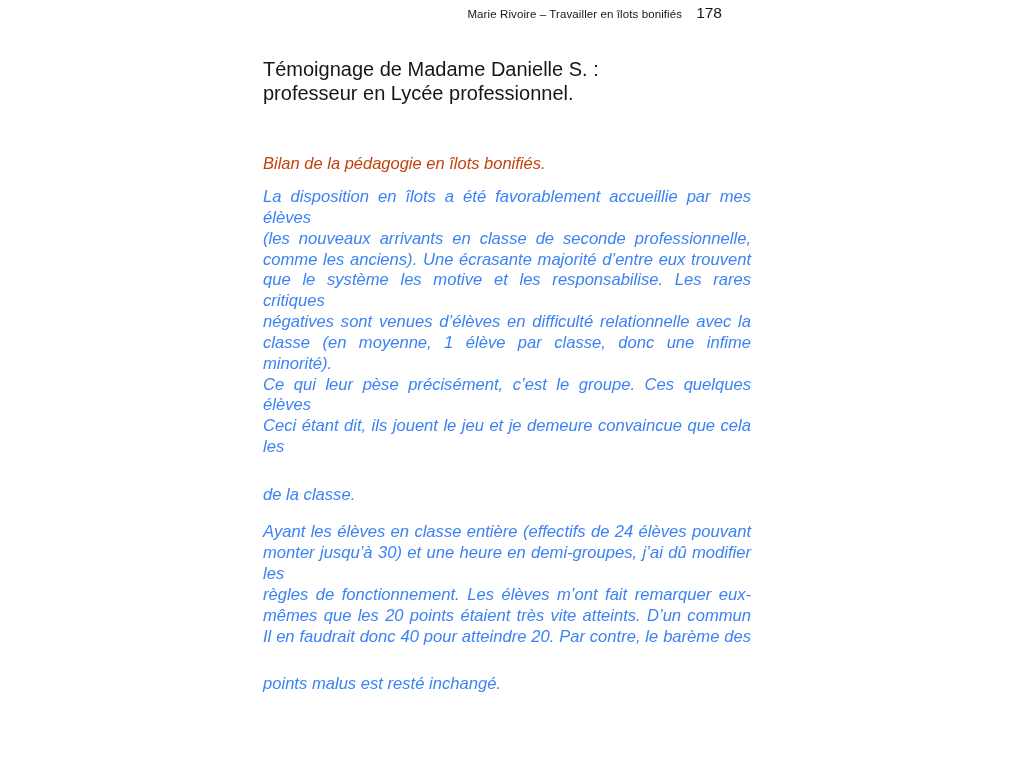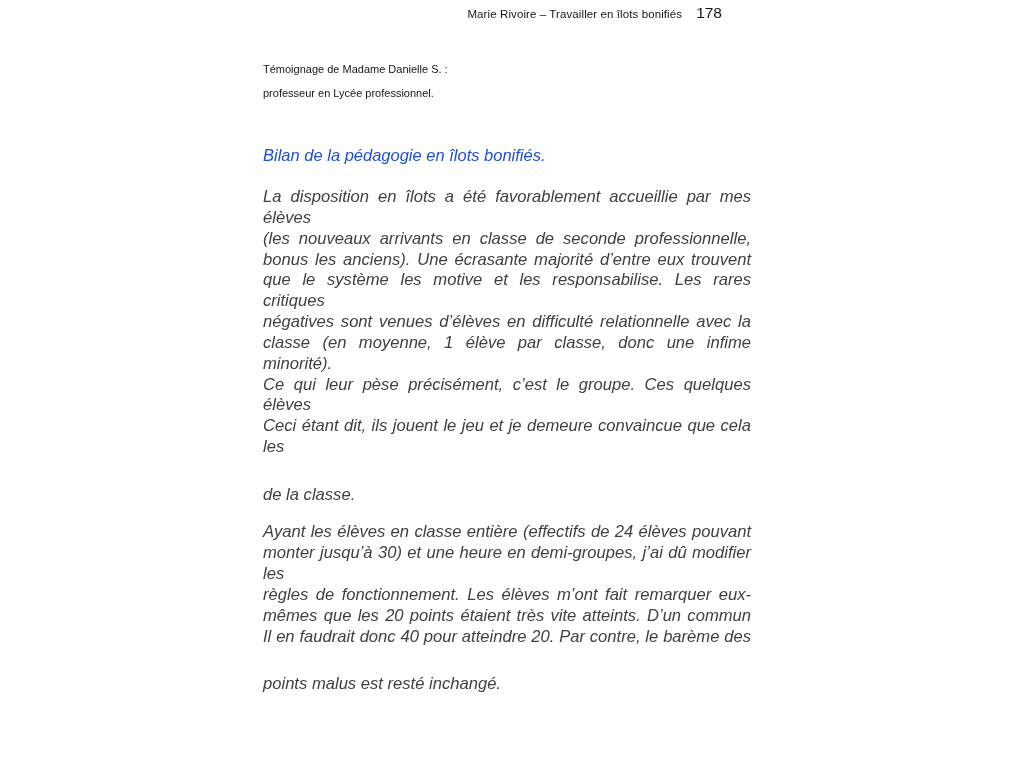--- a/index.html
+++ b/index.html
@@ -31,47 +31,47 @@
   }
   .page-number {
     font-size: 15.5px;
     margin-left: 14px;
     color: #161616;
   }
   .doc-title {
     position: absolute;
     left: 263px;
     top: 57px;
-    font-size: 11px;
+    font-size: 20px;
     line-height: 24px;
     font-style: normal;
     color: #161616;
   }
   .section-heading {
     position: absolute;
     left: 263px;
-    top: 146px;
+    top: 154px;
     font-size: 16.5px;
     font-style: italic;
-    color: #1d4ed8;
+    color: #c2410c;
   }
   .body-text {
     position: absolute;
     left: 263px;
     top: 187px;
     width: 488px;
   }
   .paragraph {
     margin: 0 0 16.5px 0;
   }
   .line {
     font-style: italic;
     font-size: 16.6px;
     line-height: 20.85px;
-    color: #404040;
+    color: #3b82f6;
     text-align: justify;
     text-align-last: justify;
   }
   .line.lastline {
     text-align-last: left;
     margin-top: 27px;
   }
 </style>
 </head>
 <body>
@@ -86,21 +86,21 @@
     <div>Témoignage de Madame Danielle S. :</div>
     <div>professeur en Lycée professionnel.</div>
   </div>
 
   <div class="section-heading">Bilan de la pédagogie en îlots bonifiés.</div>
 
   <div class="body-text" id="paragraphs">
       <div class="paragraph">
         <div class="line">La disposition en îlots a été favorablement accueillie par mes élèves</div>
         <div class="line">(les nouveaux arrivants en classe de seconde professionnelle,</div>
-        <div class="line">bonus les anciens). Une écrasante majorité d’entre eux trouvent</div>
+        <div class="line">comme les anciens). Une écrasante majorité d’entre eux trouvent</div>
         <div class="line">que le système les motive et les responsabilise. Les rares critiques</div>
         <div class="line">négatives sont venues d’élèves en difficulté relationnelle avec la</div>
         <div class="line">classe (en moyenne, 1 élève par classe, donc une infime minorité).</div>
         <div class="line">Ce qui leur pèse précisément, c’est le groupe. Ces quelques élèves</div>
         <div class="line">Ceci étant dit, ils jouent le jeu et je demeure convaincue que cela les</div>
         <div class="line lastline">de la classe.</div>
       </div>
       <div class="paragraph">
         <div class="line">Ayant les élèves en classe entière (effectifs de 24 élèves pouvant</div>
         <div class="line">monter jusqu’à 30) et une heure en demi-groupes, j’ai dû modifier les</div>

